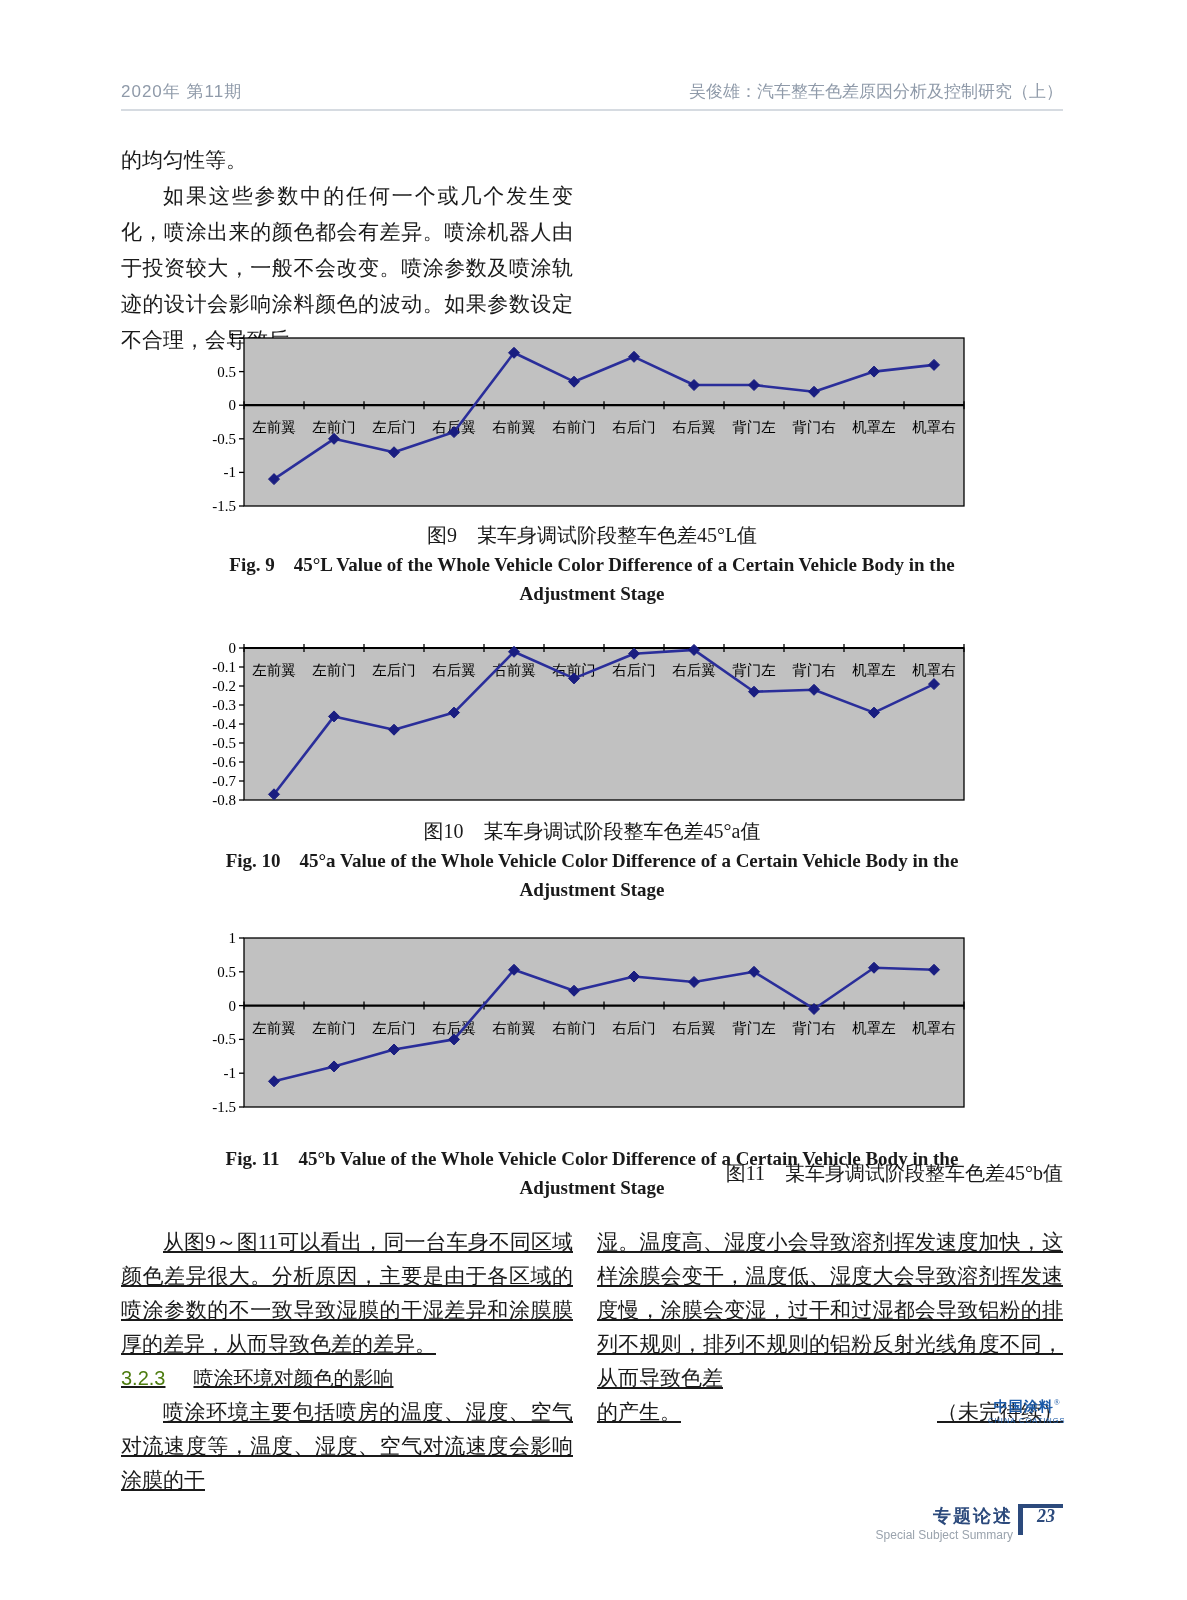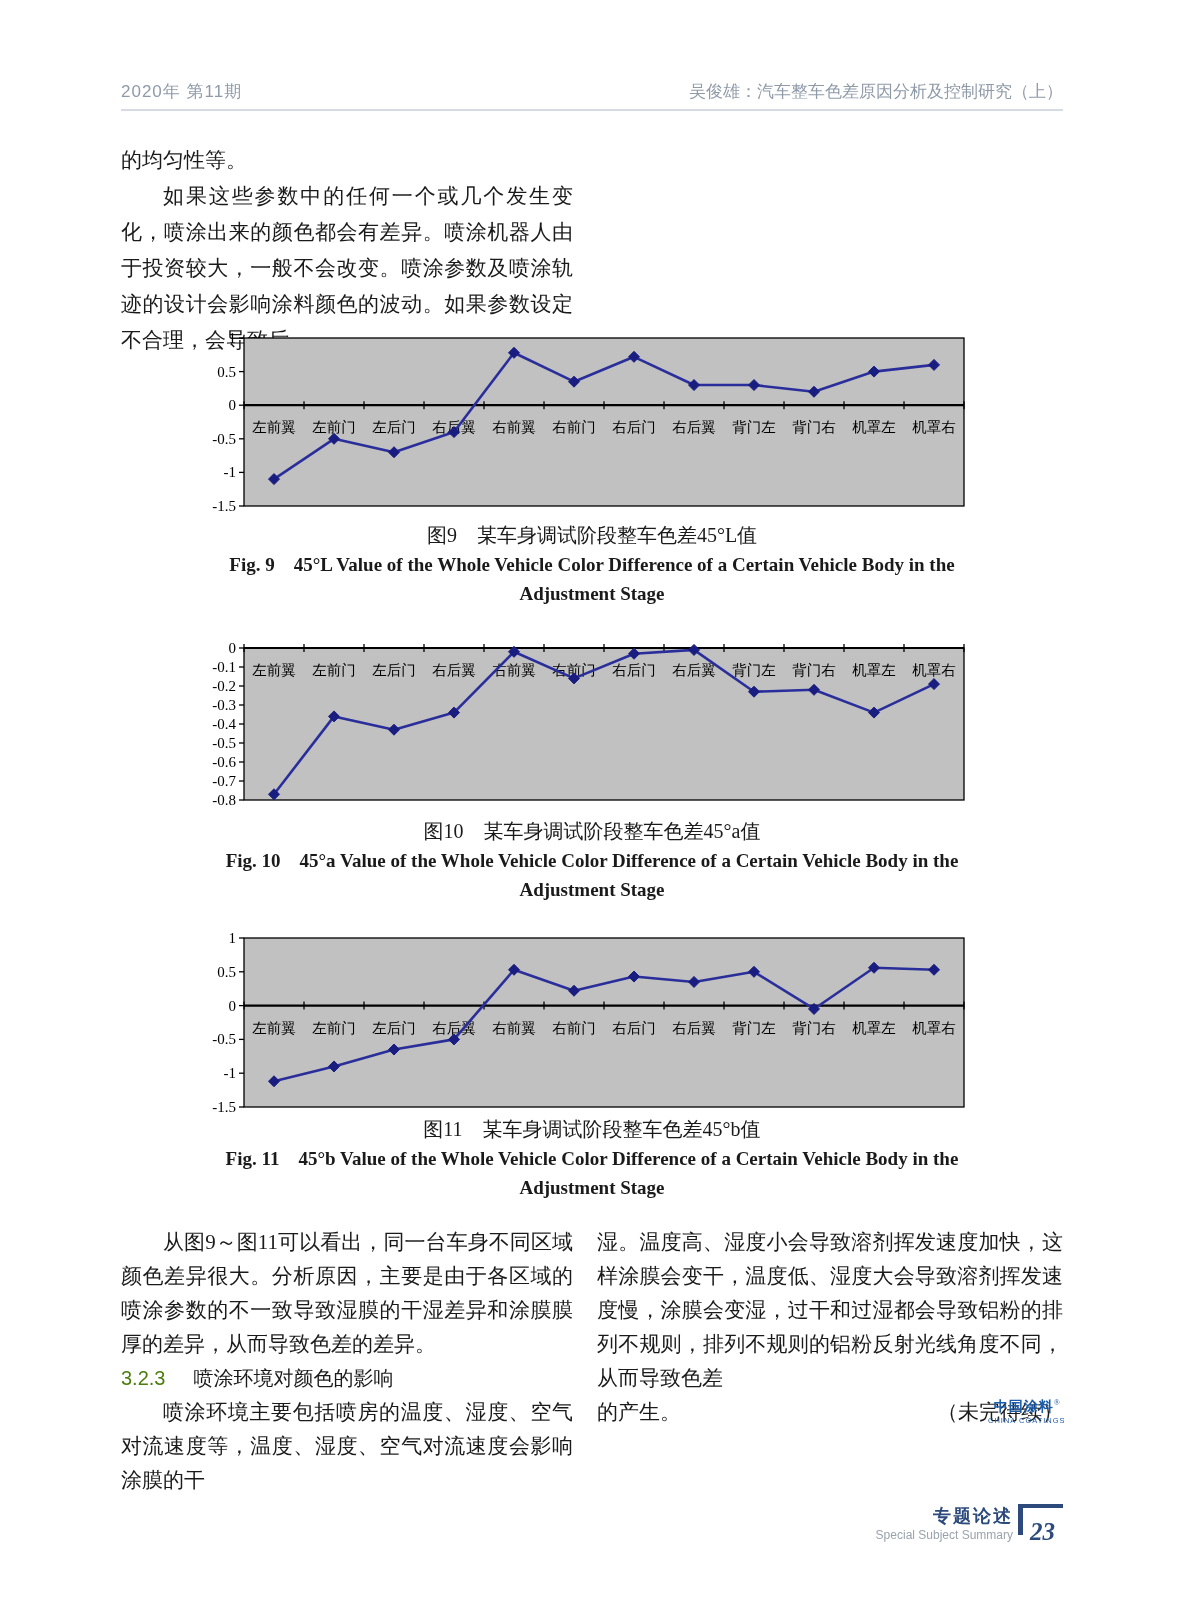--- a/index.html
+++ b/index.html
@@ -11,21 +11,21 @@
   .hdr-title{position:absolute;right:124px;top:80px;font-family:"Liberation Sans","DejaVu Sans",sans-serif;
              font-size:17px;color:#8f9aa9;}
   .hdr-rule{position:absolute;left:121px;right:124px;top:109px;height:2px;background:#d6dbe1;}
   
   .col{position:absolute;font-size:21px;line-height:36px;text-align:justify;}
   .col p{margin:0;}
   .indent{text-indent:2em;}
   .col-left{left:121px;width:452px;}
   .col-right{left:597px;width:466px;}
   .top-col{top:142px;}
-  .bot-col{top:1225px;line-height:34px;}
+  .bot-col{top:1225px;line-height:34px;text-decoration:underline;}
   
   .chart{position:absolute;left:196px;}
   #chart-fig9{top:326px;}
   #chart-fig10{top:636px;}
   #chart-fig11{top:926px;}
   svg text{font-family:"Liberation Serif","DejaVu Serif",serif;}
   
   .cap-zh{position:absolute;left:121px;width:942px;text-align:center;font-weight:normal;font-size:20px;}
   .cap-en{position:absolute;left:192px;width:800px;text-align:center;font-weight:bold;font-size:19px;line-height:29px;}
   
@@ -39,21 +39,21 @@
   .logo-mark{font-size:8px;vertical-align:super;color:#1c5ba8;}
   .logo-en{font-family:"Liberation Sans","DejaVu Sans",sans-serif;font-size:7.5px;color:#1c5ba8;letter-spacing:1px;margin-top:3px;}
   
   .foot{position:absolute;right:124px;top:1502px;width:260px;height:50px;}
   .foot-zh{position:absolute;right:50px;top:2px;font-family:"Liberation Sans","DejaVu Sans",sans-serif;
            font-weight:bold;font-size:18px;color:#2c4a7c;letter-spacing:2px;}
   .foot-en{position:absolute;right:50px;top:26px;font-family:"Liberation Sans","DejaVu Sans",sans-serif;
            font-size:12px;color:#9aa3ad;white-space:nowrap;}
   .foot-vbar{position:absolute;right:40px;top:2px;width:5px;height:31px;background:#2c4a7c;}
   .foot-hbar{position:absolute;right:0px;top:2px;width:45px;height:4px;background:#2c4a7c;}
-  .foot-page{position:absolute;right:8px;top:16px;font-style:italic;font-weight:bold;font-size:25px;color:#2c4a7c;}
+  .foot-page{position:absolute;right:8px;top:4px;font-style:italic;font-weight:bold;font-size:18px;color:#2c4a7c;}
 </style>
 </head>
 <body>
 
 <div class="page">
 
   <span class="hdr-issue">2020年 第11期</span>
   <span class="hdr-title">吴俊雄：汽车整车色差原因分析及控制研究（上）</span>
   <div class="hdr-rule"></div>
 
@@ -229,21 +229,21 @@
         <path d="M 258 107.89999999999999 L 263.5 113.39999999999999 L 258 118.89999999999999 L 252.5 113.39999999999999 Z" fill="#191d80" stroke="#191d80"></path>
         <path d="M 318 38.272 L 323.5 43.772 L 318 49.272 L 312.5 43.772 Z" fill="#191d80" stroke="#191d80"></path>
         <path d="M 378 59.22800000000001 L 383.5 64.72800000000001 L 378 70.22800000000001 L 372.5 64.72800000000001 Z" fill="#191d80" stroke="#191d80"></path>
         <path d="M 438 45.032000000000004 L 443.5 50.532000000000004 L 438 56.032000000000004 L 432.5 50.532000000000004 Z" fill="#191d80" stroke="#191d80"></path>
         <path d="M 498 50.440000000000005 L 503.5 55.940000000000005 L 498 61.440000000000005 L 492.5 55.940000000000005 Z" fill="#191d80" stroke="#191d80"></path>
         <path d="M 558 40.300000000000004 L 563.5 45.800000000000004 L 558 51.300000000000004 L 552.5 45.800000000000004 Z" fill="#191d80" stroke="#191d80"></path>
         <path d="M 618 77.48 L 623.5 82.98 L 618 88.48 L 612.5 82.98 Z" fill="#191d80" stroke="#191d80"></path>
         <path d="M 678 36.244 L 683.5 41.744 L 678 47.244 L 672.5 41.744 Z" fill="#191d80" stroke="#191d80"></path>
         <path d="M 738 38.272 L 743.5 43.772 L 738 49.272 L 732.5 43.772 Z" fill="#191d80" stroke="#191d80"></path>
       </svg></div>
-  <div class="cap-zh" style="top:1116px;">图11　某车身调试阶段整车色差45°b值</div>
+  <div class="cap-zh" style="top:1160px;text-align:right;">图11　某车身调试阶段整车色差45°b值</div>
   <div class="cap-en" style="top:1144px;">Fig. 11　45°b Value of the Whole Vehicle Color Difference of a Certain Vehicle Body in the Adjustment Stage</div>
 
   <div class="col col-left bot-col">
     <p class="indent">从图9～图11可以看出，同一台车身不同区域颜色差异很大。分析原因，主要是由于各区域的喷涂参数的不一致导致湿膜的干湿差异和涂膜膜厚的差异，从而导致色差的差异。</p>
     <p class="sec-head">
       <span class="sec-num">3.2.3</span><span>喷涂环境对颜色的影响</span>
     </p>
     <p class="indent">喷涂环境主要包括喷房的温度、湿度、空气对流速度等，温度、湿度、空气对流速度会影响涂膜的干</p>
   </div>
 

